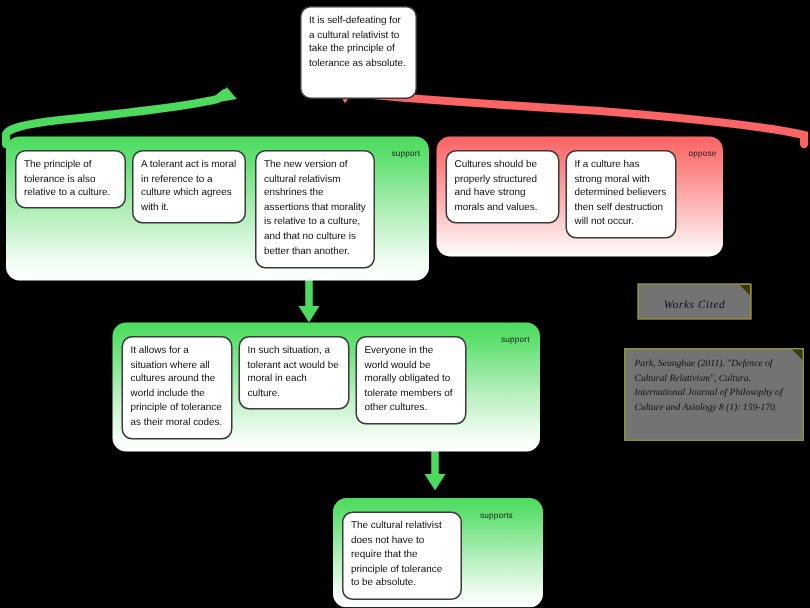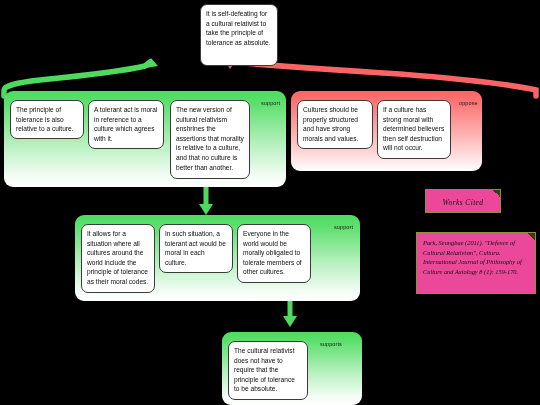--- a/index.html
+++ b/index.html
@@ -47,21 +47,21 @@
     padding: 4px 5px 3px 5px;
     font-size: 6.6px;
     line-height: 9.6px;
     color: #0d0d0d;
     font-family: "Liberation Sans", sans-serif;
   }
 
   
   .note {
     position: absolute;
-    background: #ec4899;
+    background: #737373;
     border: 1px solid #8f8f3a;
     box-sizing: border-box;
     font-family: "Liberation Serif", serif;
     font-style: italic;
     color: #101010;
   }
   .note .fold {
     position: absolute;
     top: 0;
     right: 0;

